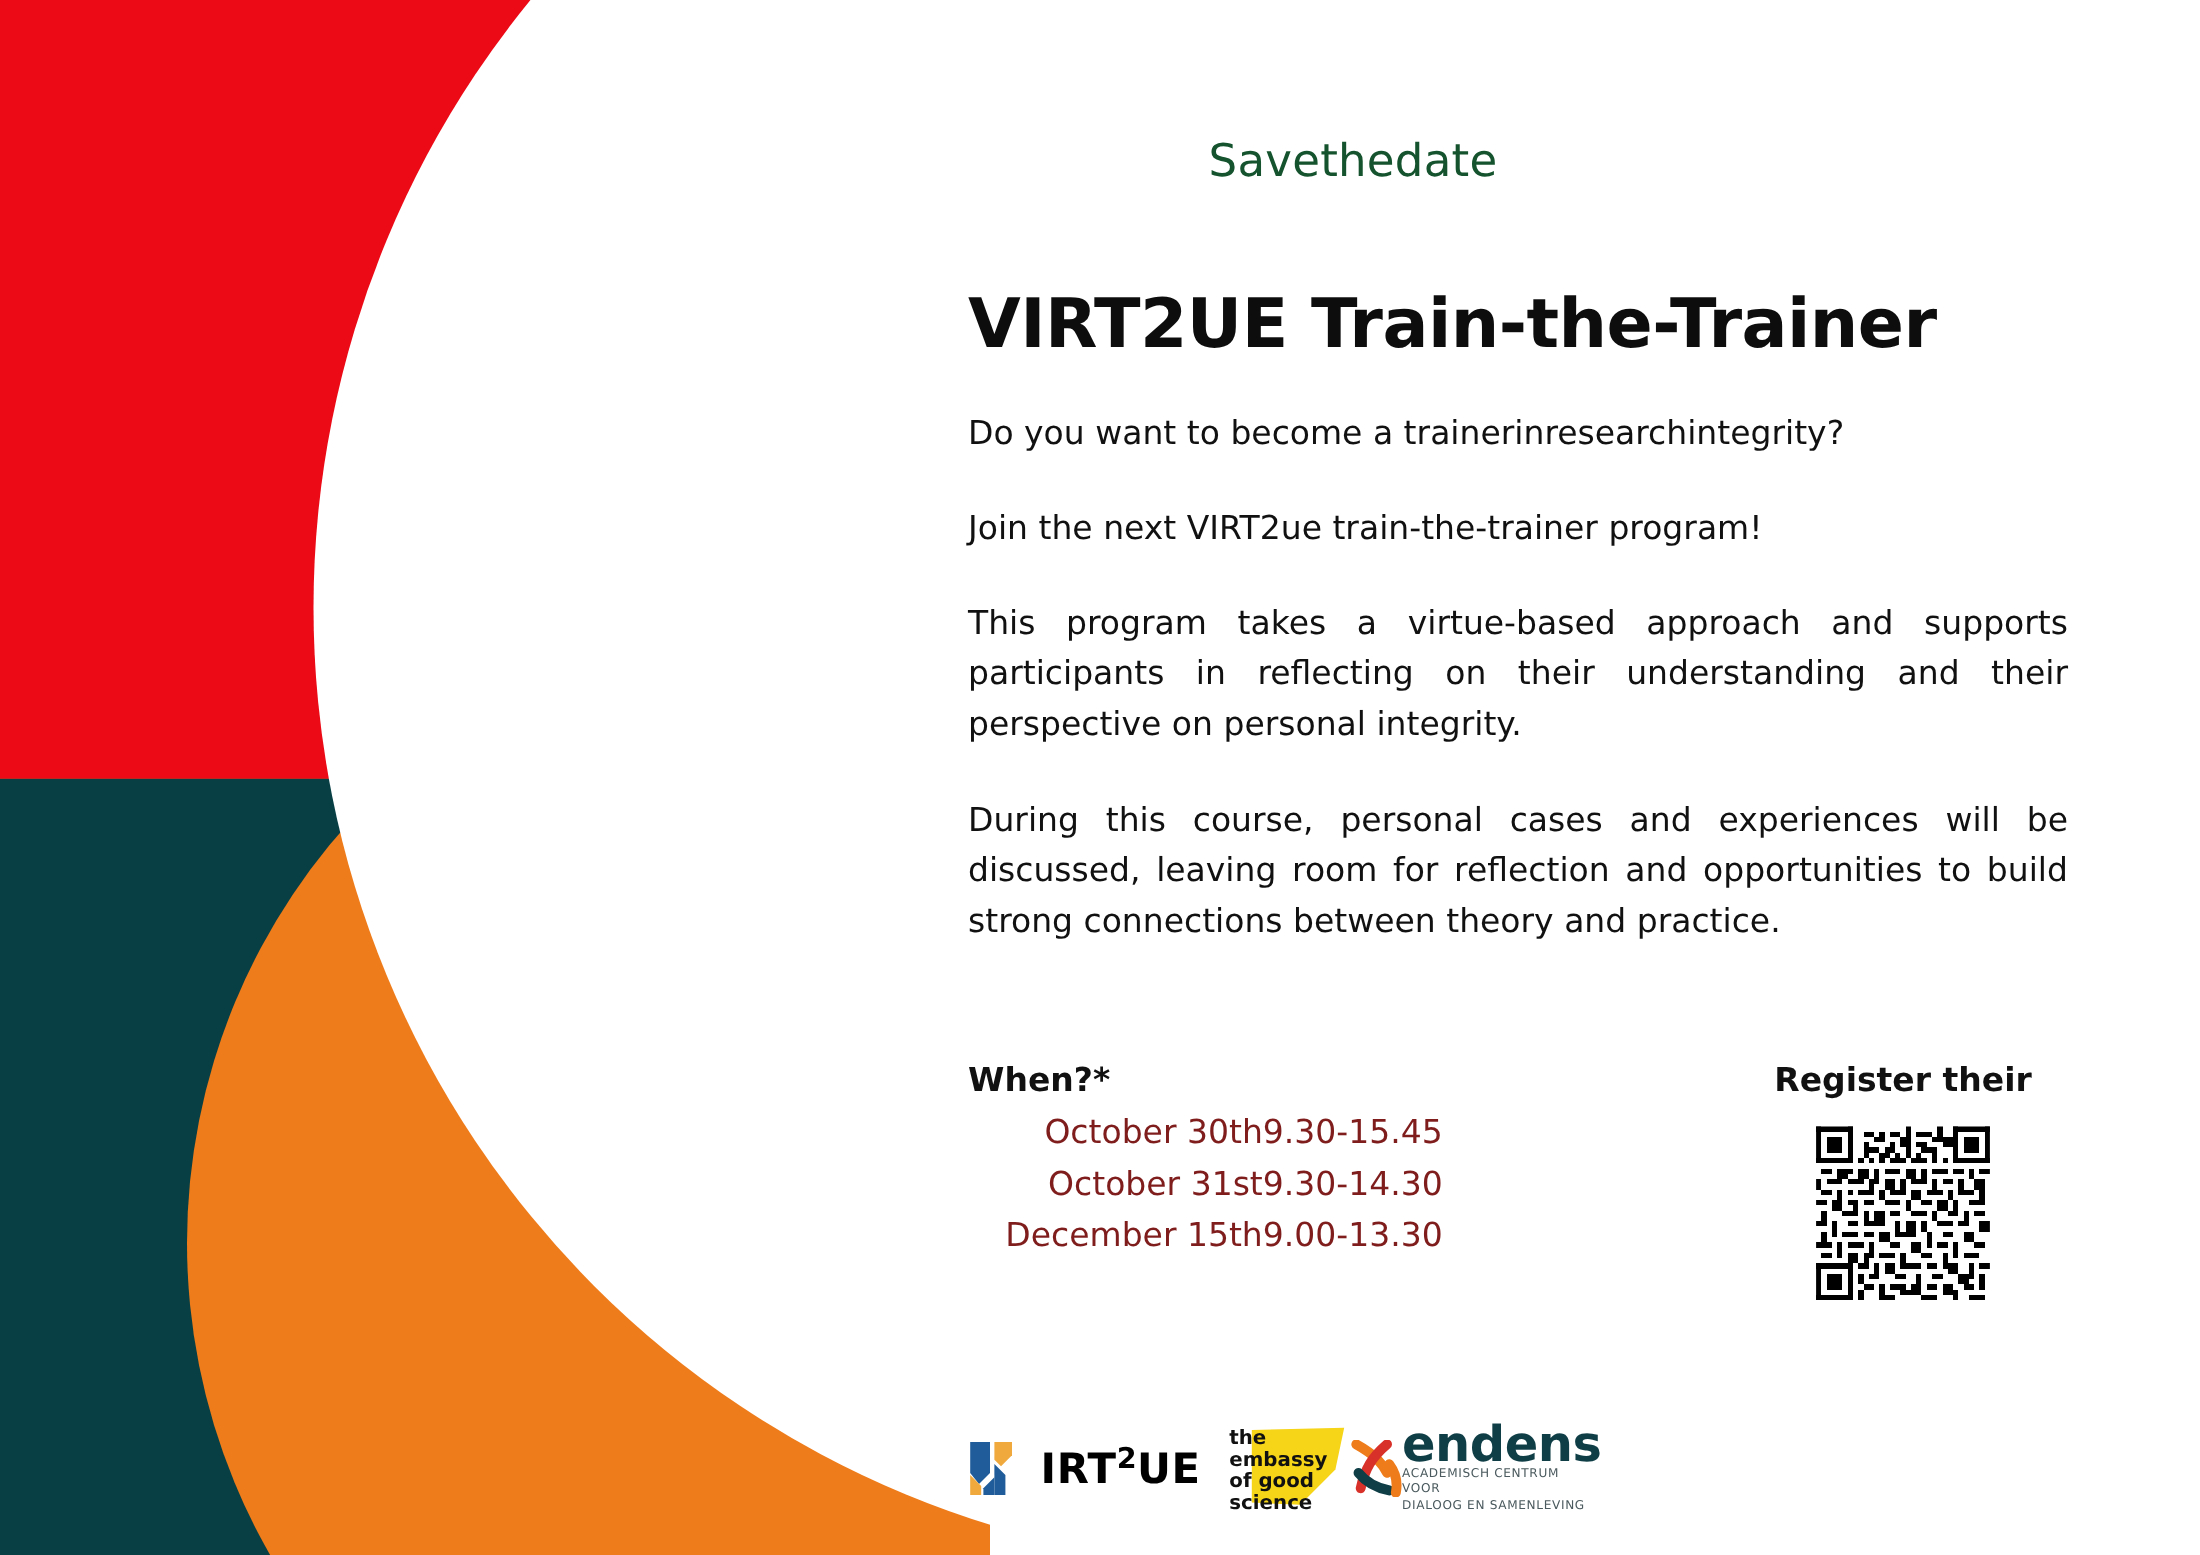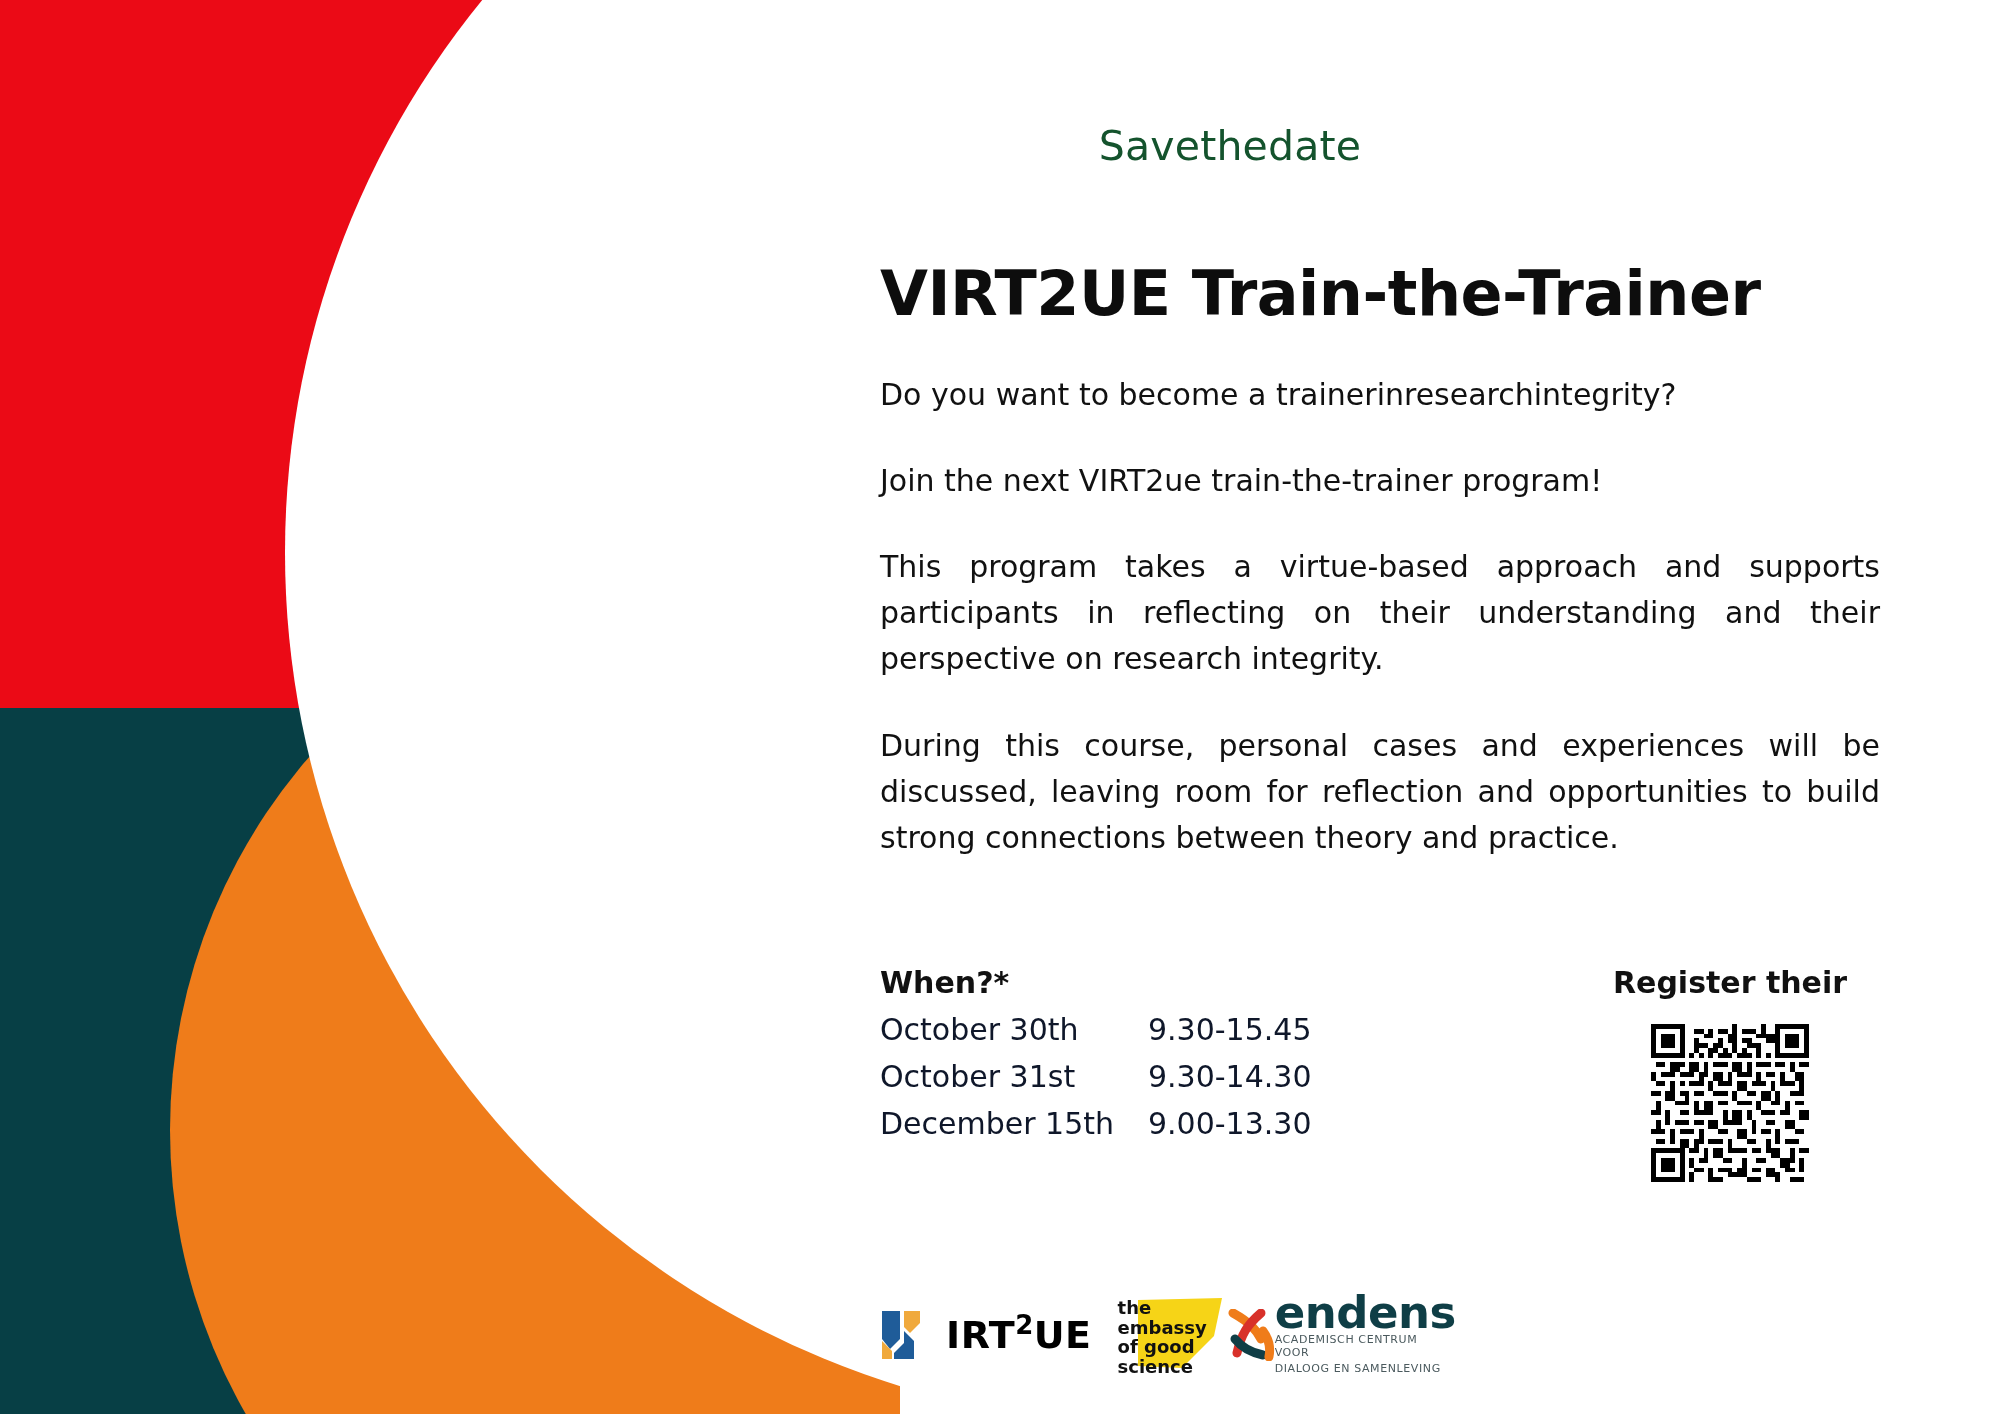--- a/index.html
+++ b/index.html
@@ -135,21 +135,22 @@
   .when-head {
     font-size: 30px;
     font-weight: bold;
     color: #111111;
     line-height: 46px;
   }
   .sched-row {
     display: flex;
     font-size: 30px;
     line-height: 47px;
-    color: #0f172a;
+    color: #7f1d1d;
+    text-align: right;
   }
   .sched-date { width: 268px; }
   .sched-time { }
   .when-note {
     font-size: 30px;
     line-height: 47px;
     color: #111111;
   }
 
   
@@ -258,21 +259,21 @@
 
   <div class="content">
 
     <div class="kicker">Savethedate</div>
 
     <h1 class="title">VIRT2UE Train-the-Trainer</h1>
 
     <div class="body-col">
       <p class="para">Do you want to become a trainerinresearchintegrity?</p>
       <p class="para">Join the next VIRT2ue train-the-trainer program!</p>
-      <p class="para">This program takes a virtue-based approach and supports participants in reflecting on their understanding and their perspective on research integrity.</p>
+      <p class="para">This program takes a virtue-based approach and supports participants in reflecting on their understanding and their perspective on personal integrity.</p>
       <p class="para last">During this course, personal cases and experiences will be discussed, leaving room for reflection and opportunities to build strong connections between theory and practice.</p>
     </div>
 
     <div class="when-block">
       <div class="when-head">When?*</div>
 
       <div class="sched-row">
         <span class="sched-date">October 30th</span>
         <span class="sched-time">9.30-15.45</span>
       </div>

